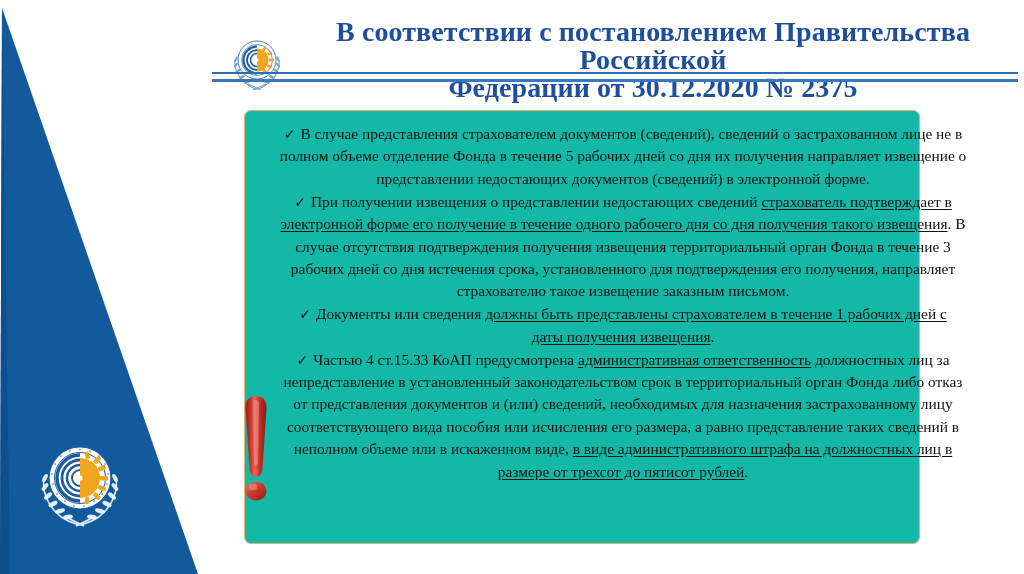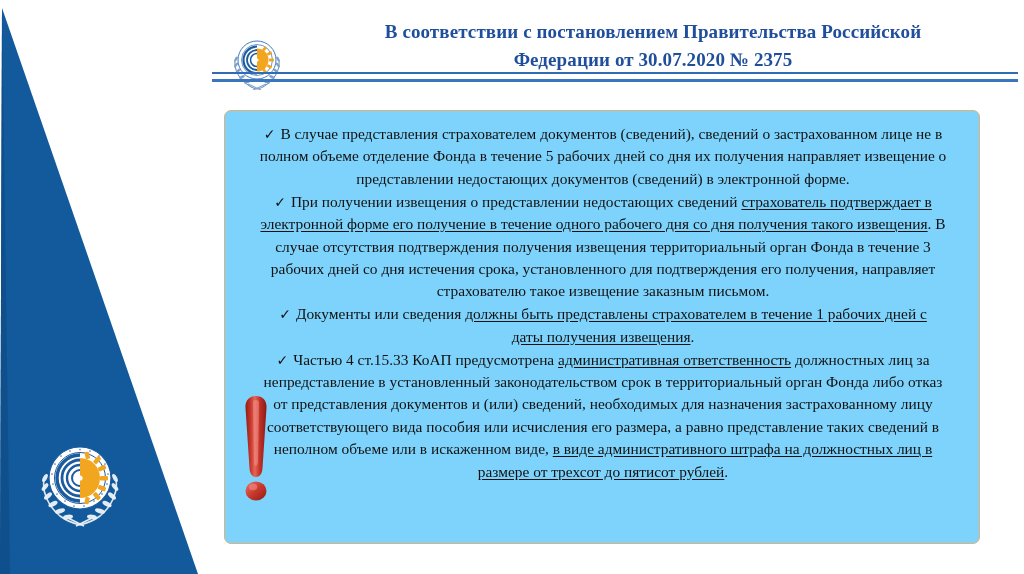--- a/index.html
+++ b/index.html
@@ -53,43 +53,43 @@
     height: 58px;
   }
   .header-title {
     position: absolute;
     left: 80px;
     top: 0px;
     width: 722px;
     text-align: center;
     font-family: "Liberation Serif", "DejaVu Serif", serif;
     font-weight: bold;
-    font-size: 19px;
+    font-size: 28px;
     line-height: 28px;
     color: #1f4e9c;
     letter-spacing: 0.1px;
   }
   .header-rule {
     position: absolute;
     left: 212px;
     width: 806px;
     height: 2px;
     background: #2e6cb5;
   }
   .header-rule.r1 { top: 72px; }
   .header-rule.r2 { top: 79px; height: 3px; background: #3a76bd; }
 
   
   .panel {
     position: absolute;
-    left: 224px;
+    left: 244px;
     top: 110px;
-    width: 756px;
+    width: 676px;
     height: 434px;
-    background: #7dd3fc;
+    background: #14b8a6;
     border: 1.6px solid #e3b173;
     border-radius: 7px;
     box-sizing: border-box;
   }
   .panel-inner {
     position: absolute;
     left: 16px;
     top: 12px;
     width: 724px;
     color: #111111;
@@ -236,21 +236,21 @@
         <rect x="41" y="20" width="5" height="2.8" rx="0.8" transform="rotate(-26 43.5 21.4)"></rect>
         <rect x="41" y="33" width="5" height="2.8" rx="0.8" transform="rotate(26 43.5 34.4)"></rect>
         <rect x="36" y="15.5" width="5" height="2.8" rx="0.8" transform="rotate(-50 38.5 16.9)"></rect>
         <rect x="36" y="37.5" width="5" height="2.8" rx="0.8" transform="rotate(50 38.5 38.9)"></rect>
       </g>
       <circle cx="31" cy="28" r="1.6" fill="#ffffff"></circle>
     </svg>
 
     <div class="header-title">
       <span>В соответствии с постановлением Правительства Российской</span><br>
-      <span>Федерации от 30.07.2020 № 2375</span>
+      <span>Федерации от 30.12.2020 № 2375</span>
     </div>
   </div>
 
   <div class="header-rule r1"></div>
   <div class="header-rule r2"></div>
 
   <div class="panel">
     <div class="panel-inner">
       <p class="para p1"><span class="tick">✓</span><span>В случае представления страхователем документов (сведений), сведений о застрахованном лице не в полном объеме отделение Фонда в течение 5 рабочих дней со дня их получения направляет извещение о представлении недостающих документов (сведений) в электронной форме.</span></p>
       <p class="para p2"><span class="tick">✓</span><span>При получении извещения о представлении недостающих сведений </span><u>страхователь подтверждает в электронной форме его получение в течение одного рабочего дня со дня получения такого извещения</u><span>. В случае отсутствия подтверждения получения извещения территориальный орган Фонда в течение 3 рабочих дней со дня истечения срока, установленного для подтверждения его получения, направляет страхователю такое извещение заказным письмом.</span></p>

